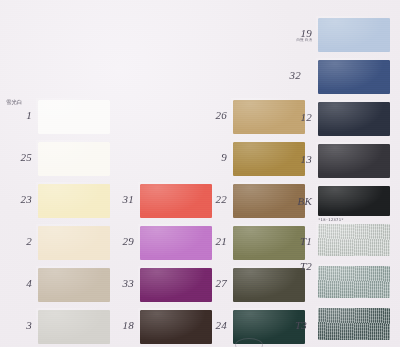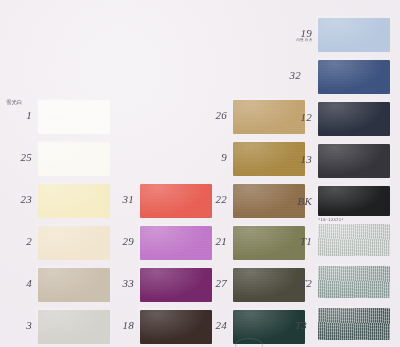--- a/index.html
+++ b/index.html
@@ -228,21 +228,21 @@
     <div class="swwrap" style="left:318px;top:186px;width:72px;height:30px;">
       <div class="sw" id="s-4-4" style="background-color: rgb(29, 31, 33);"></div>
     </div>
     <div class="code" style="left:318px;top:217px;">*18-12371*</div>
 
     <div class="lab" style="left:290px;top:236px;width:22px;">T1</div>
     <div class="swwrap" style="left:318px;top:224px;width:72px;height:32px;">
       <div class="sw melange" id="s-4-5" style="background-color: rgb(198, 204, 200);"></div>
     </div>
 
-    <div class="lab" style="left:290px;top:278px;width:22px;">T2</div>
+    <div class="lab" style="left:290px;top:261px;width:22px;">T2</div>
     <div class="swwrap" style="left:318px;top:266px;width:72px;height:32px;">
       <div class="sw melange" id="s-4-6" style="background-color: rgb(147, 165, 162);"></div>
     </div>
 
     <div class="lab" style="left:290px;top:320px;width:22px;text-align:center;">T3</div>
     <div class="swwrap" style="left:318px;top:308px;width:72px;height:32px;">
       <div class="sw melange" id="s-4-7" style="background-color: rgb(74, 93, 92);"></div>
     </div>
   </div>
 

